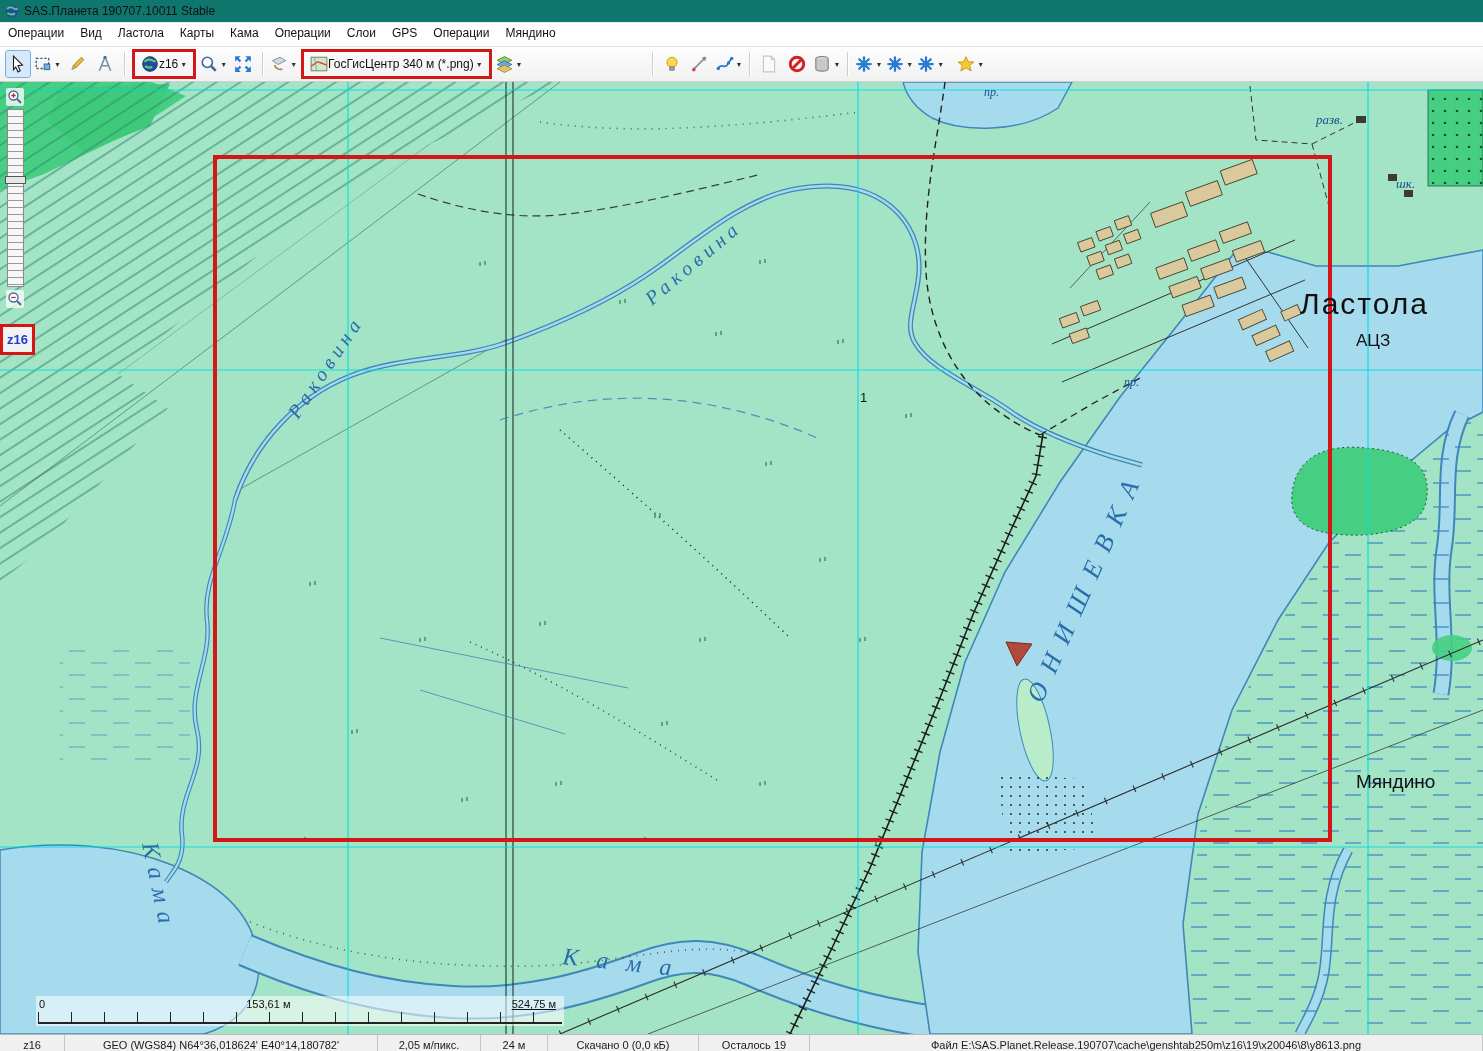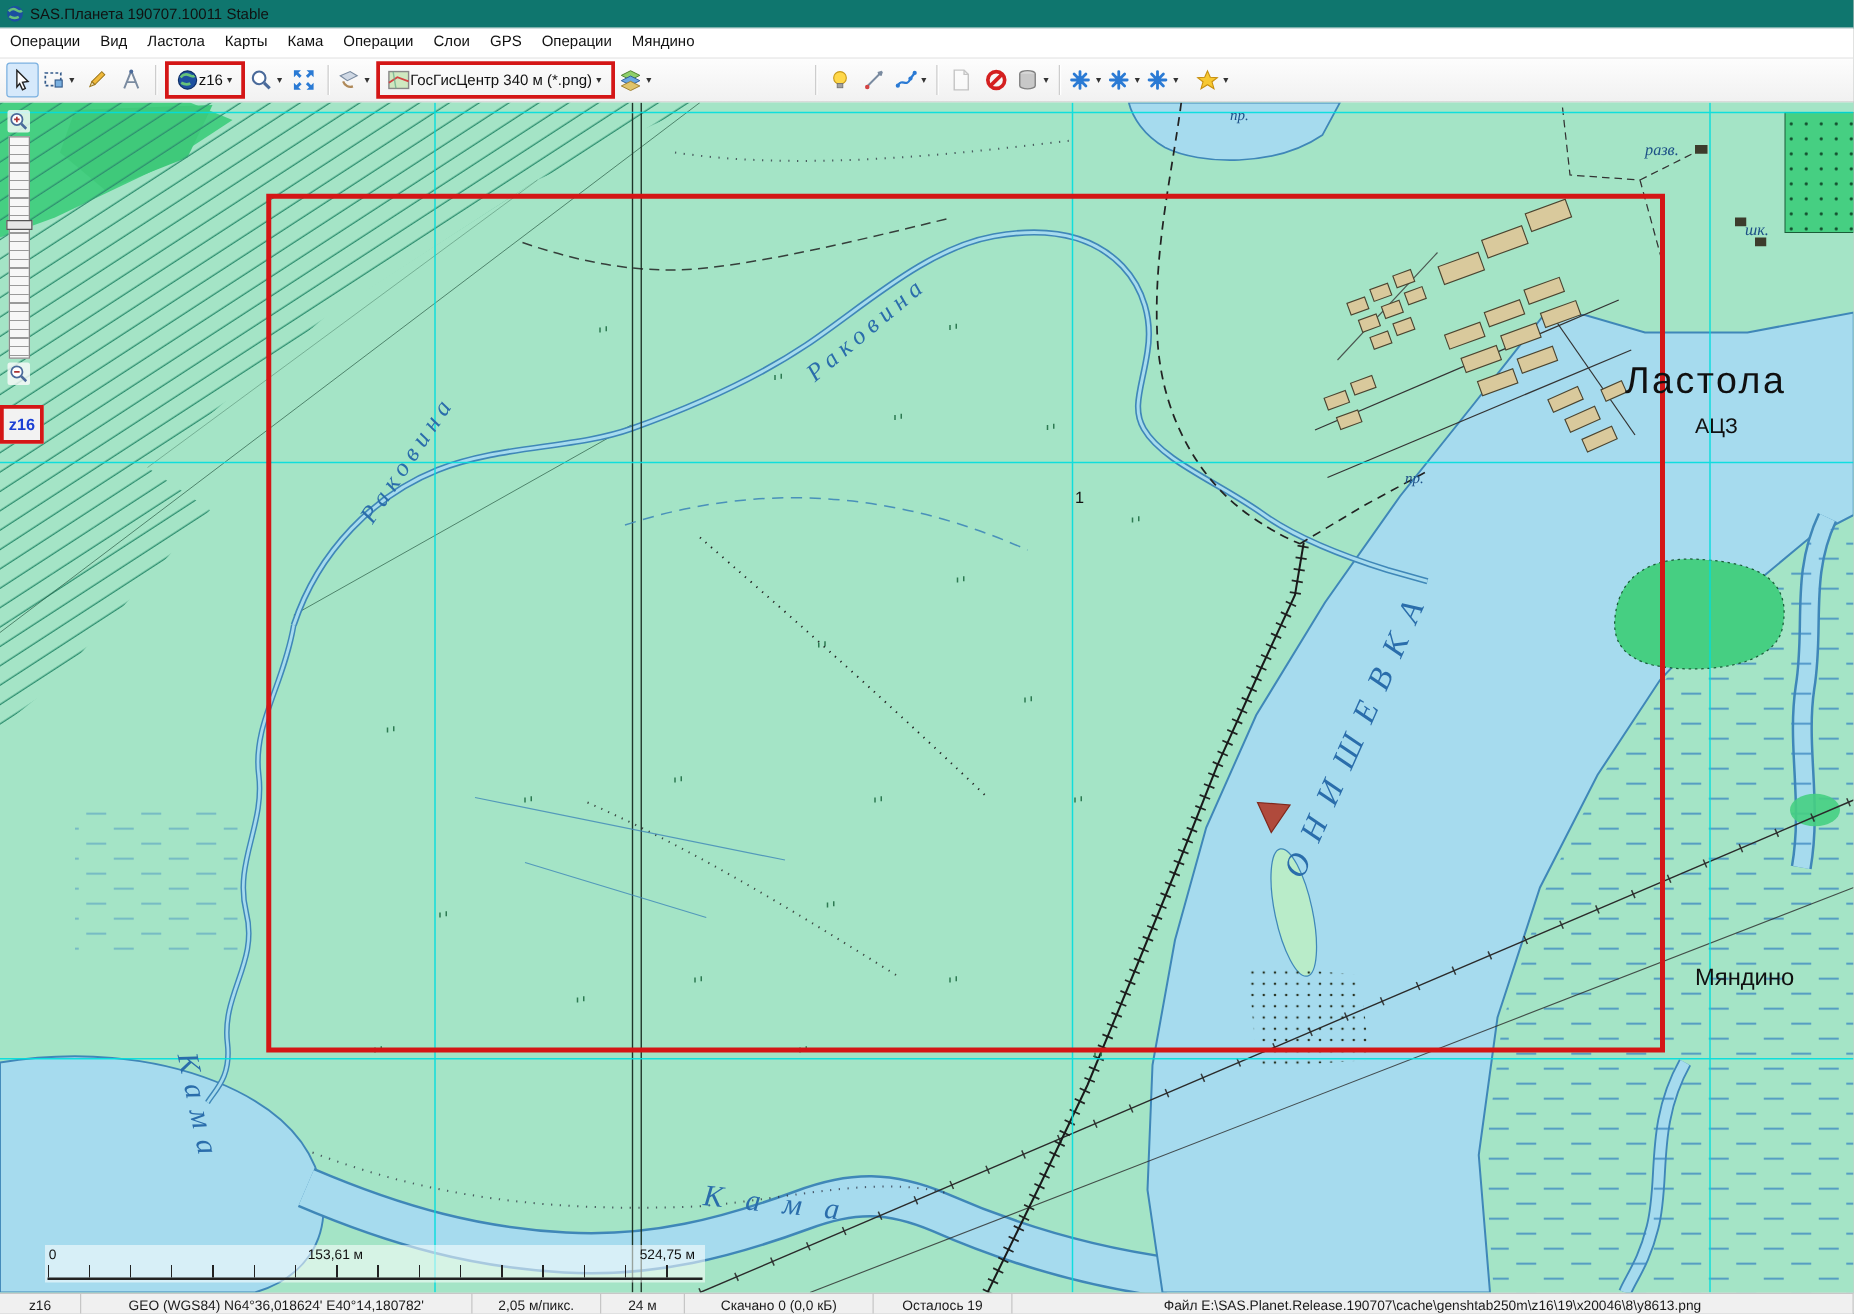--- a/index.html
+++ b/index.html
@@ -41,21 +41,21 @@
   .thumb{position:absolute;left:-3px;top:66px;width:19px;height:6px;background:#e6e6e6;
     border:1px solid #555;}
   .zlabel{position:absolute;left:0px;top:242px;z-index:6;border:3px solid #d41616;
     background:#f2f2f2;color:#1a3fd4;font-weight:bold;font-size:13px;padding:5px 4px;}
   
   .scalebar{position:absolute;left:36px;bottom:8px;width:528px;height:30px;z-index:5;
     background:rgba(255,255,255,.55);font-size:11px;color:#111;}
   .sb-labels{position:relative;height:16px;}
   .sb-labels .s0{position:absolute;left:3px;top:2px;}
   .sb-labels .s1{position:absolute;left:44%;top:2px;transform:translateX(-50%);}
-  .sb-labels .s2{position:absolute;right:8px;top:2px;}
+  .sb-labels .s2{position:absolute;right:8px;top:2px;text-decoration:underline;}
   .sb-ruler{height:10px;margin:0 2px;border-bottom:2px solid #222;
     background:repeating-linear-gradient(90deg,#222 0 1px,transparent 1px 33px);}
   
   .statusbar{height:19px;display:flex;align-items:stretch;background:#f0f0f0;
     border-top:1px solid #b9b9b9;font-size:11px;color:#1a1a1a;}
   .stseg{display:flex;align-items:center;justify-content:center;padding:0 6px;
     border-right:1px solid #c6c6c6;white-space:nowrap;overflow:hidden;}
   .w-zoom{width:52px;}
   .w-coords{width:300px;}
   .w-res{width:90px;}

